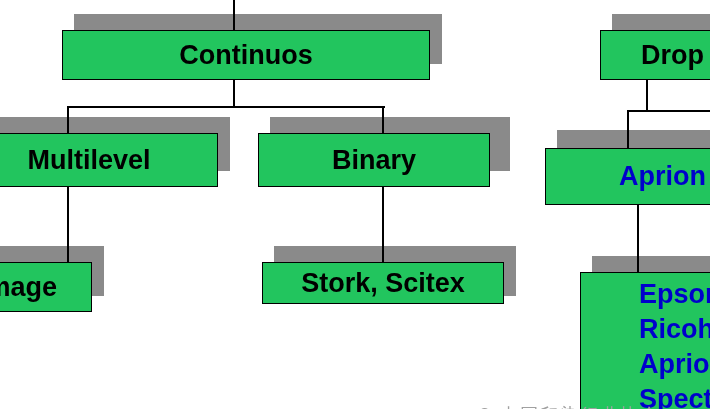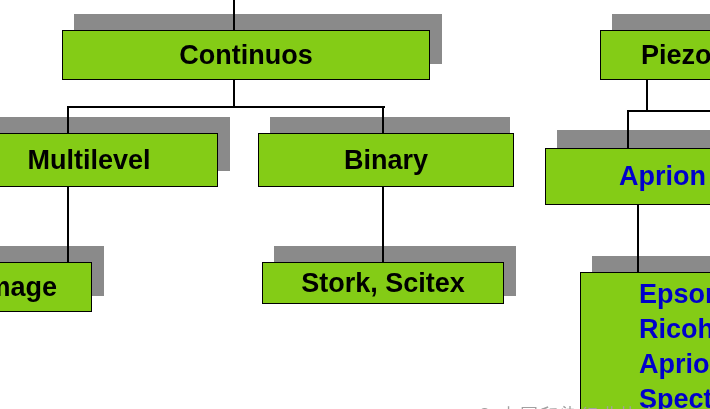--- a/index.html
+++ b/index.html
@@ -5,38 +5,38 @@
   * { margin:0; padding:0; box-sizing:border-box; }
   html,body { background:#ffffff; font-family:"Liberation Sans", sans-serif; }
   .stage {
     position:relative; width:710px; height:409px;
     overflow:hidden; background:#ffffff;
   }
   .shadow { position:absolute; background:#8a8a8a; z-index:1; }
   .line   { position:absolute; background:#000000; z-index:2; }
   .node {
     position:absolute; z-index:3;
-    background:#84cc16; border:1px solid #000000;
+    background:#22c55e; border:1px solid #000000;
     display:flex; align-items:center; justify-content:center;
     font-weight:bold; font-size:27px; color:#000000;
     white-space:nowrap;
   }
   .node.blue { color:#0000cc; }
 
   
   .box-continuos { left:62px;  top:30px;  width:368px; height:50px; }
   .sh-continuos  { left:74px;  top:14px;  width:368px; height:50px; }
 
   .box-drop      { left:600px; top:30px;  width:150px; height:50px; justify-content:flex-start; padding-left:40px; }
   .sh-drop       { left:612px; top:14px;  width:150px; height:50px; }
 
   .box-multilevel{ left:-40px; top:133px; width:258px; height:54px; }
   .sh-multilevel { left:-28px; top:117px; width:258px; height:54px; }
 
-  .box-binary    { left:258px; top:133px; width:256px; height:54px; }
+  .box-binary    { left:258px; top:133px; width:232px; height:54px; }
   .sh-binary     { left:270px; top:117px; width:240px; height:54px; }
 
   .box-piezo     { left:545px; top:148px; width:235px; height:57px; }
   .sh-piezo      { left:557px; top:130px; width:235px; height:57px; }
 
   .box-image     { left:-118px; top:262px; width:210px; height:50px; justify-content:flex-end; padding-right:34px; }
   .sh-image      { left:-106px; top:246px; width:210px; height:50px; }
 
   .box-stork     { left:262px; top:262px; width:242px; height:42px; }
   .sh-stork      { left:274px; top:246px; width:242px; height:50px; }
@@ -92,21 +92,21 @@
   <div class="line l-drop-stem"></div>
   <div class="line l-h2"></div>
   <div class="line l-piezo-down"></div>
   <div class="line l-piezo-stem"></div>
 
   <div class="node box-continuos">
     <span>Continuos</span>
   </div>
 
   <div class="node box-drop">
-    <span>Piezo</span>
+    <span>Drop</span>
   </div>
 
   <div class="node box-multilevel">
     <span>Multilevel</span>
   </div>
 
   <div class="node box-binary">
     <span>Binary</span>
   </div>
 

